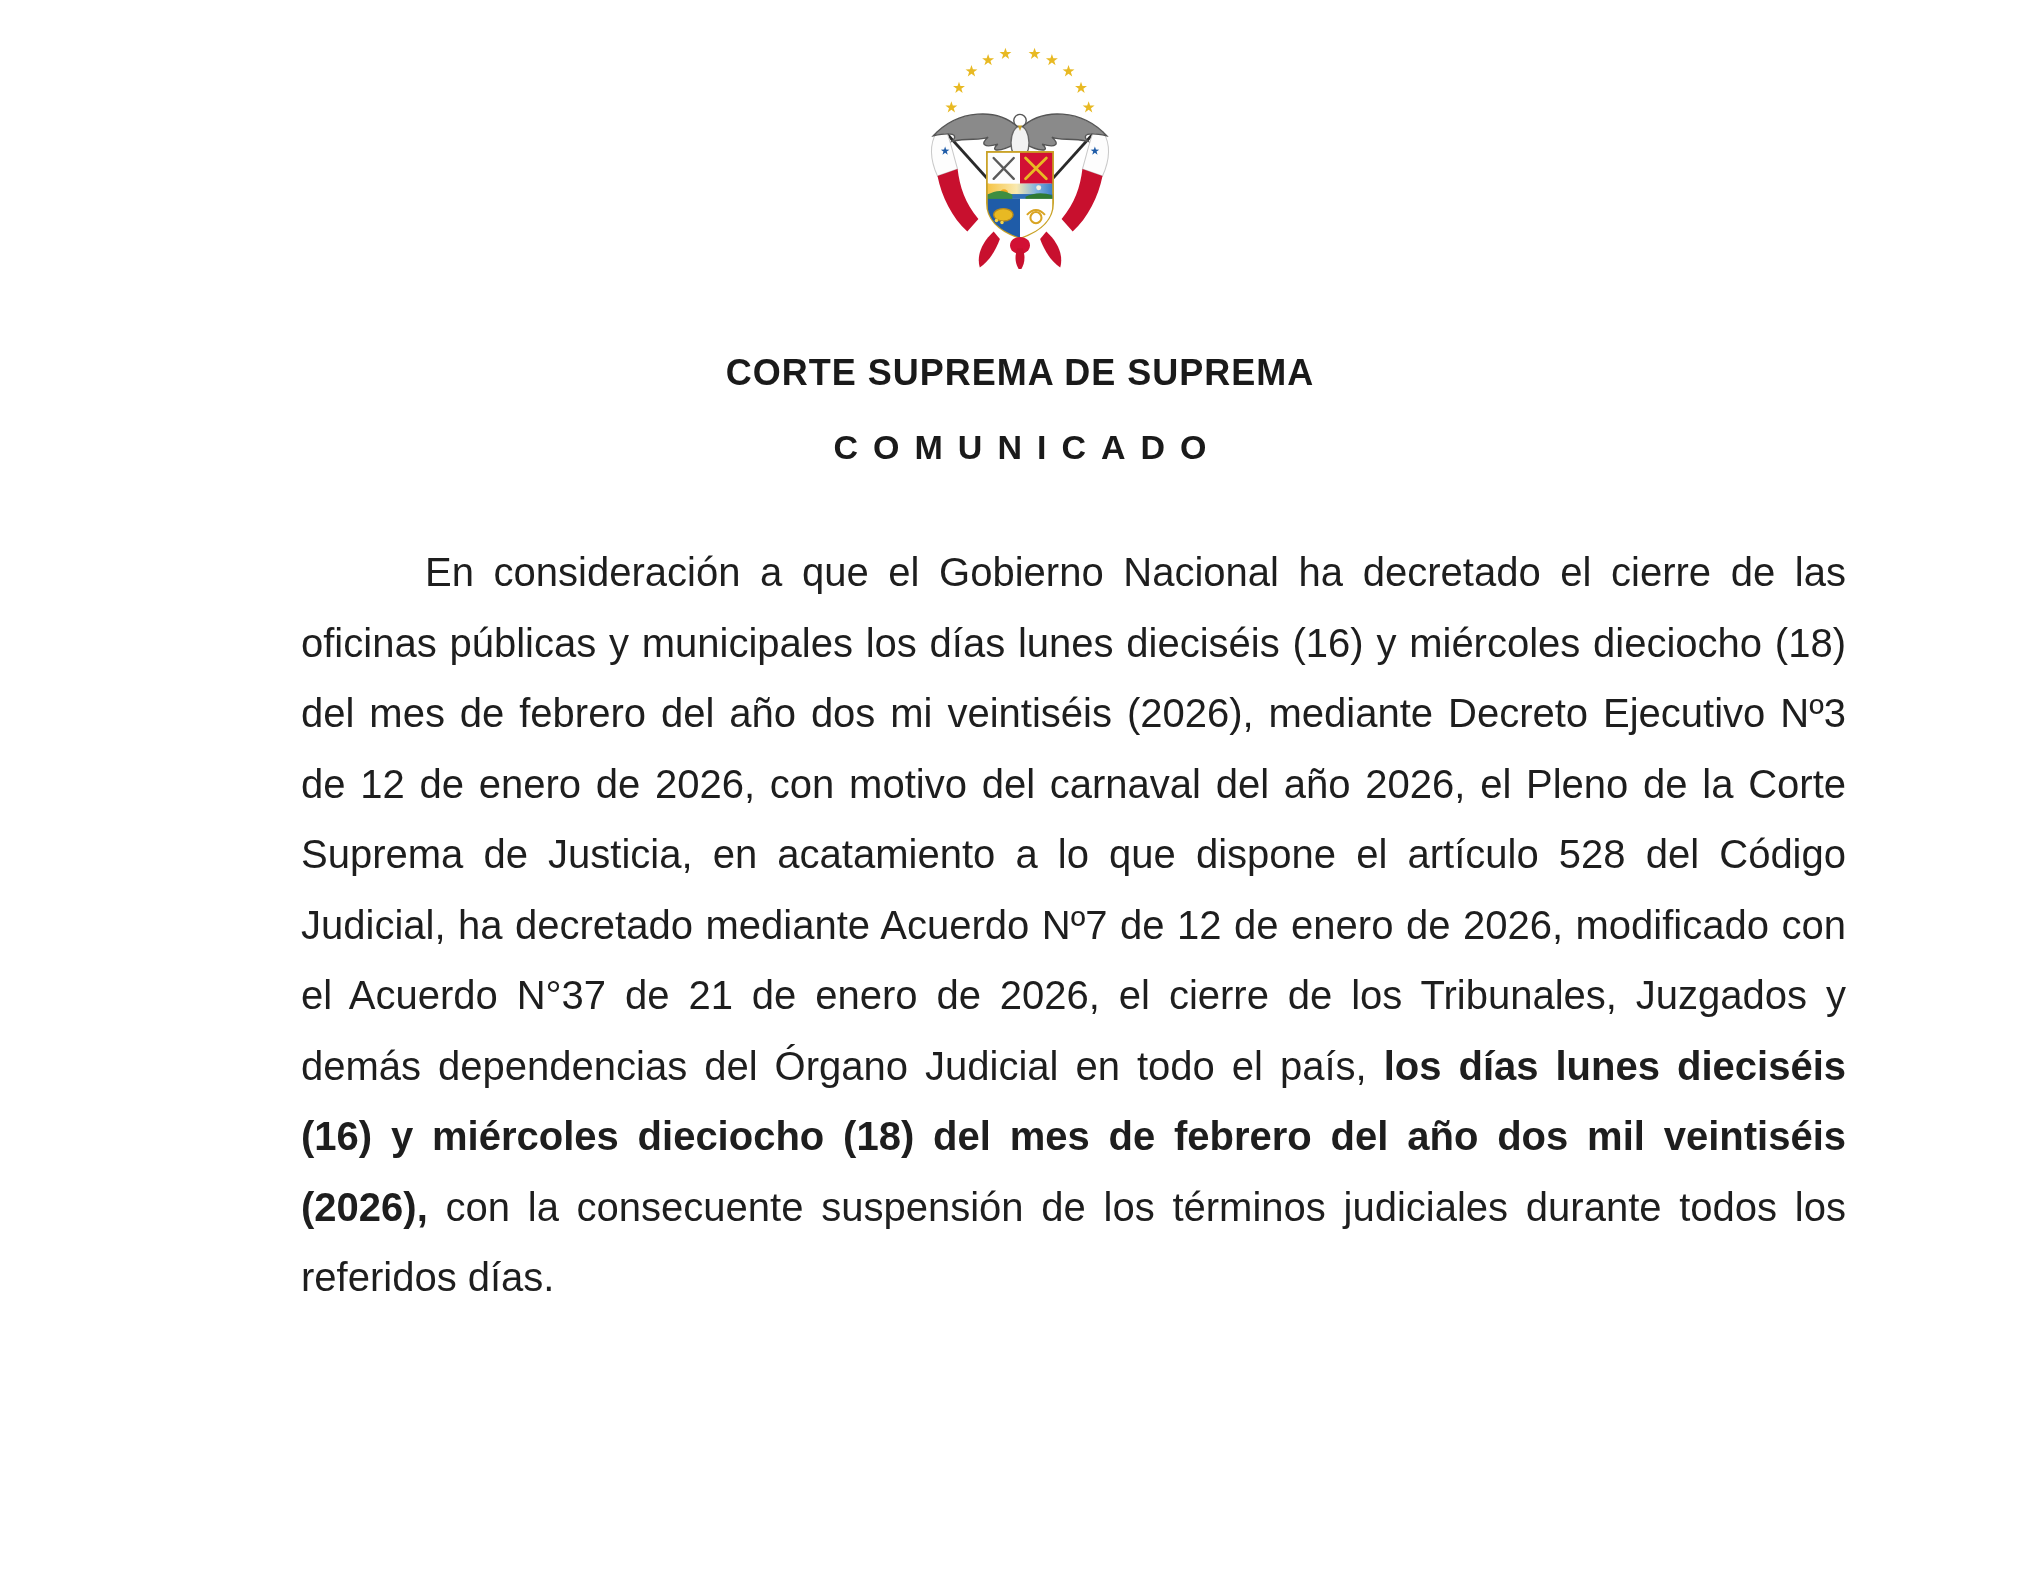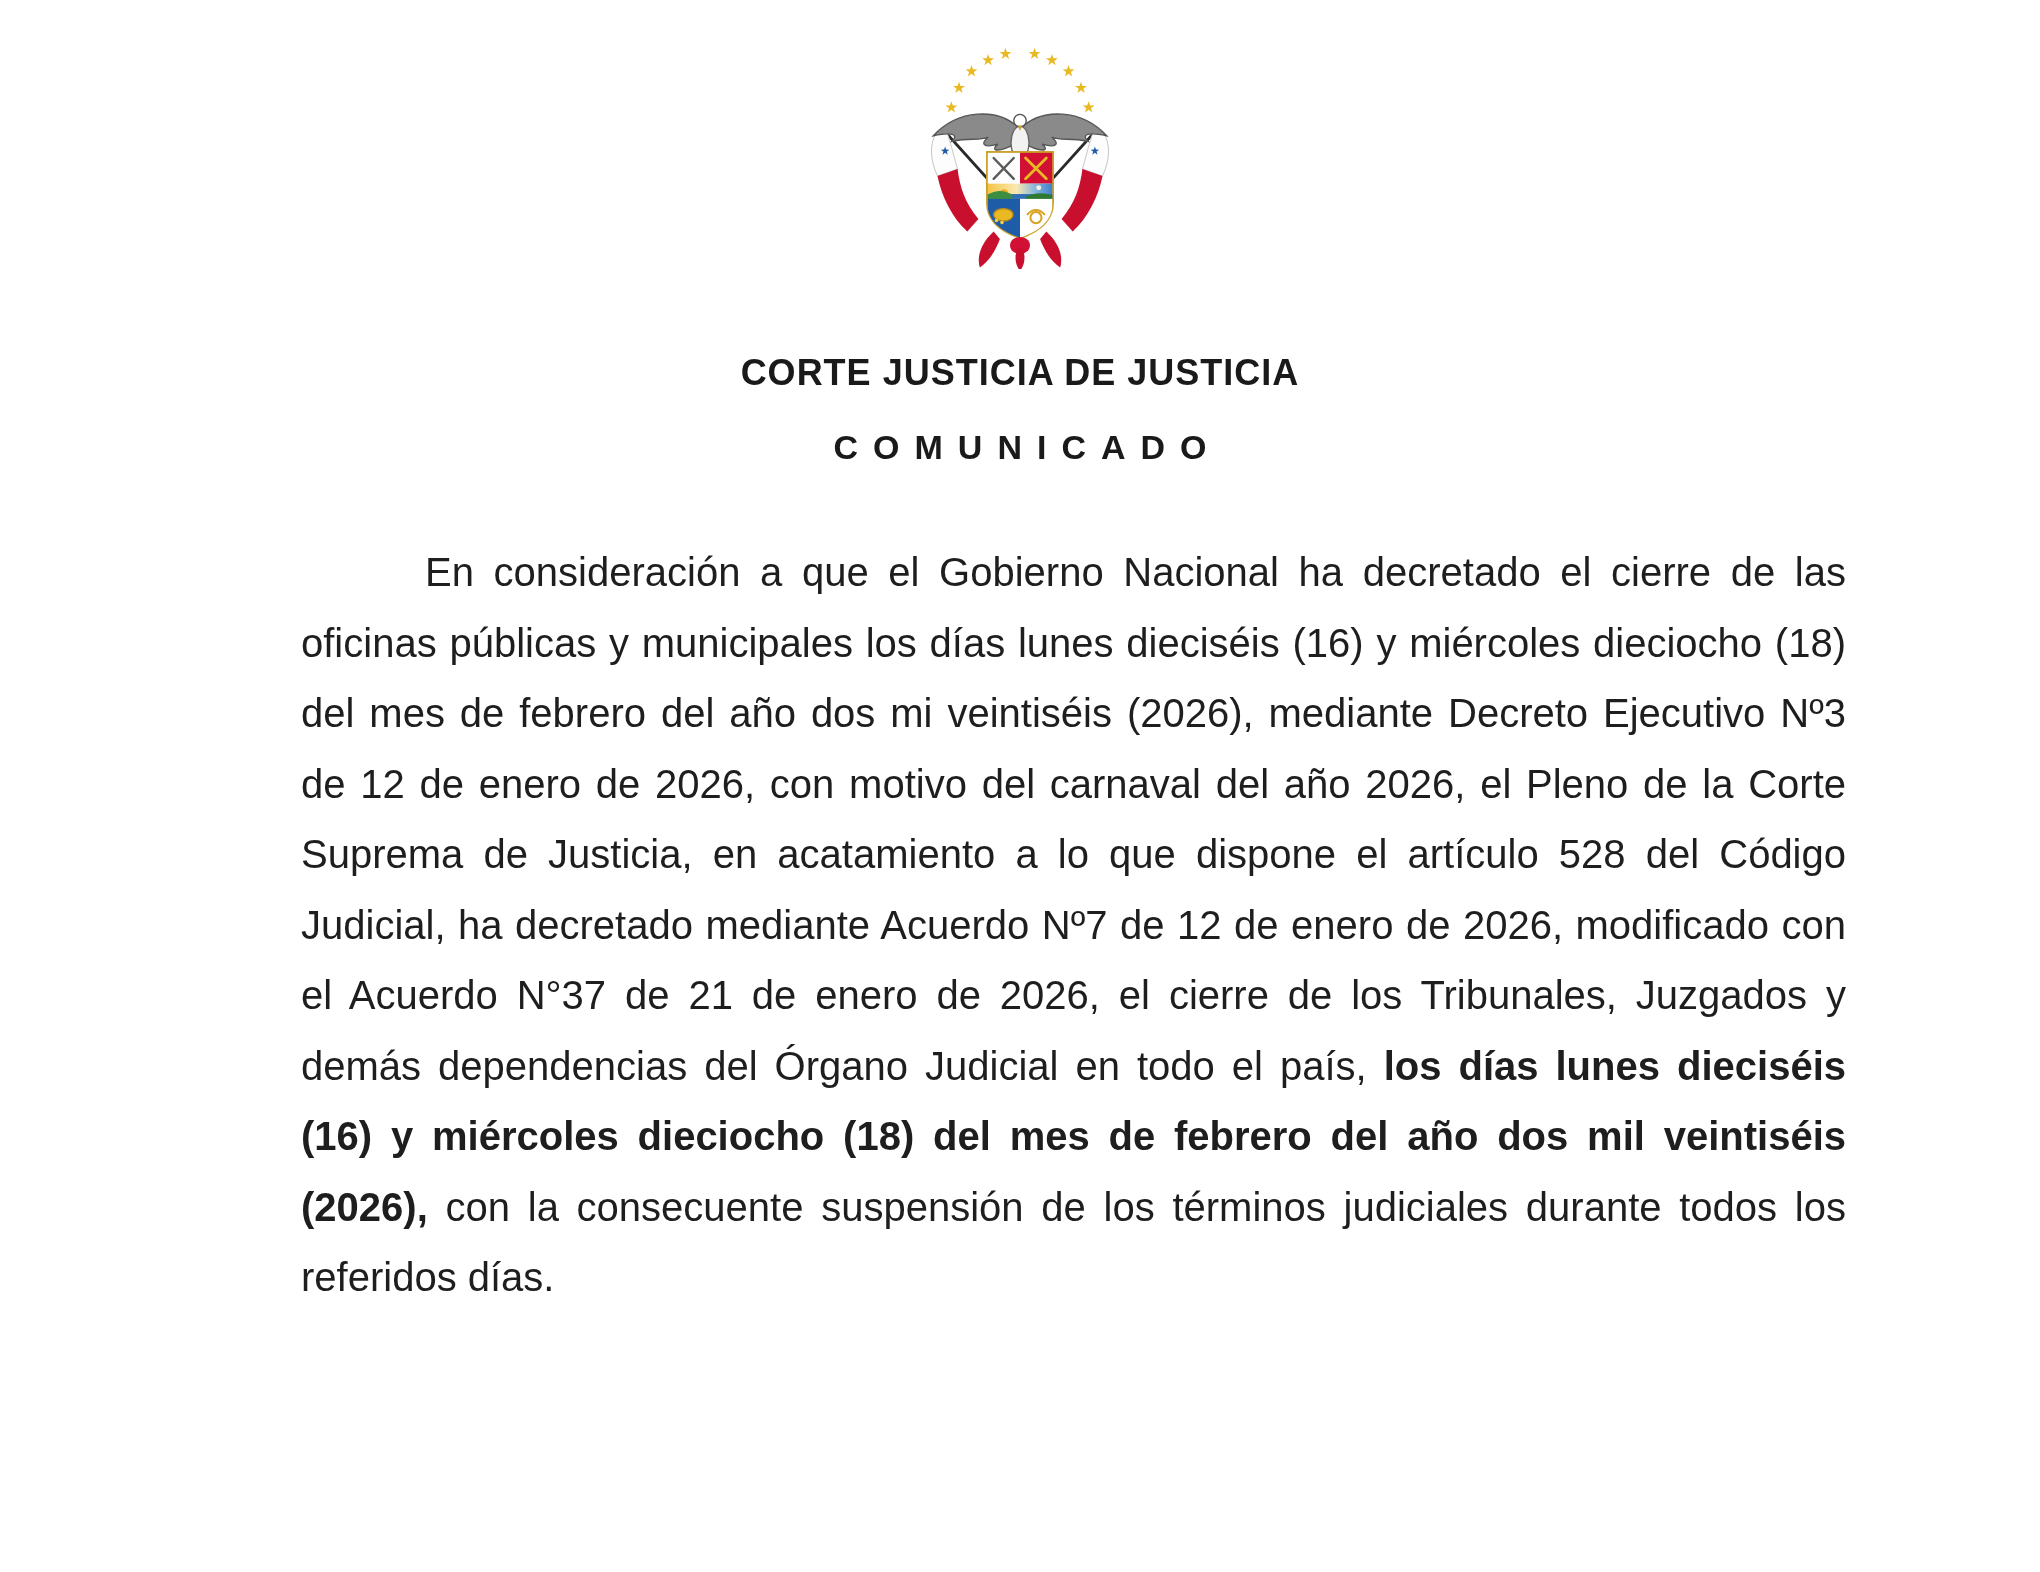--- a/index.html
+++ b/index.html
@@ -143,20 +143,20 @@
     </g>
 
     <g fill="#C8102E">
       <path d="M112,276 C95,292 87,310 92,328 C105,319 115,304 121,287 Z"></path>
       <path d="M188,276 C205,292 213,310 208,328 C195,319 185,304 179,287 Z"></path>
       <path d="M150,284 C138,284 132,294 138,303 C144,310 156,310 162,303 C168,294 162,284 150,284 Z" fill="#D21034"></path>
       <path d="M146,300 C142,312 143,322 148,330 L152,330 C157,322 158,312 154,300 Z"></path>
     </g>
   </svg>
 
-  <h1 class="org-title">CORTE JUSTICIA DE JUSTICIA</h1>
+  <h1 class="org-title">CORTE SUPREMA DE SUPREMA</h1>
   <h2 class="doc-title">COMUNICADO</h2>
 
   <main class="doc-body">
       <p class="para"><span class="">En consideración a que el Gobierno Nacional ha decretado el cierre de las oficinas públicas y municipales los días lunes dieciséis (16) y miércoles dieciocho (18) del mes de febrero del año dos mi veintiséis (2026), mediante Decreto Ejecutivo Nº3 de 12 de enero de 2026, con motivo del carnaval del año 2026, el Pleno de la Corte Suprema de Justicia, en acatamiento a lo que dispone el artículo 528 del Código Judicial, ha decretado mediante Acuerdo Nº7 de 12 de enero de 2026, modificado con el Acuerdo N°37 de 21 de enero de 2026, el cierre de los Tribunales, Juzgados y demás dependencias del Órgano Judicial en todo el país, </span><span class="bold">los días lunes dieciséis (16) y miércoles dieciocho (18) del mes de febrero del año dos mil veintiséis (2026),</span><span class=""> con la consecuente suspensión de los términos judiciales durante todos los referidos días.</span></p>
     </main>
 
 </div>
 
 </body></html>

